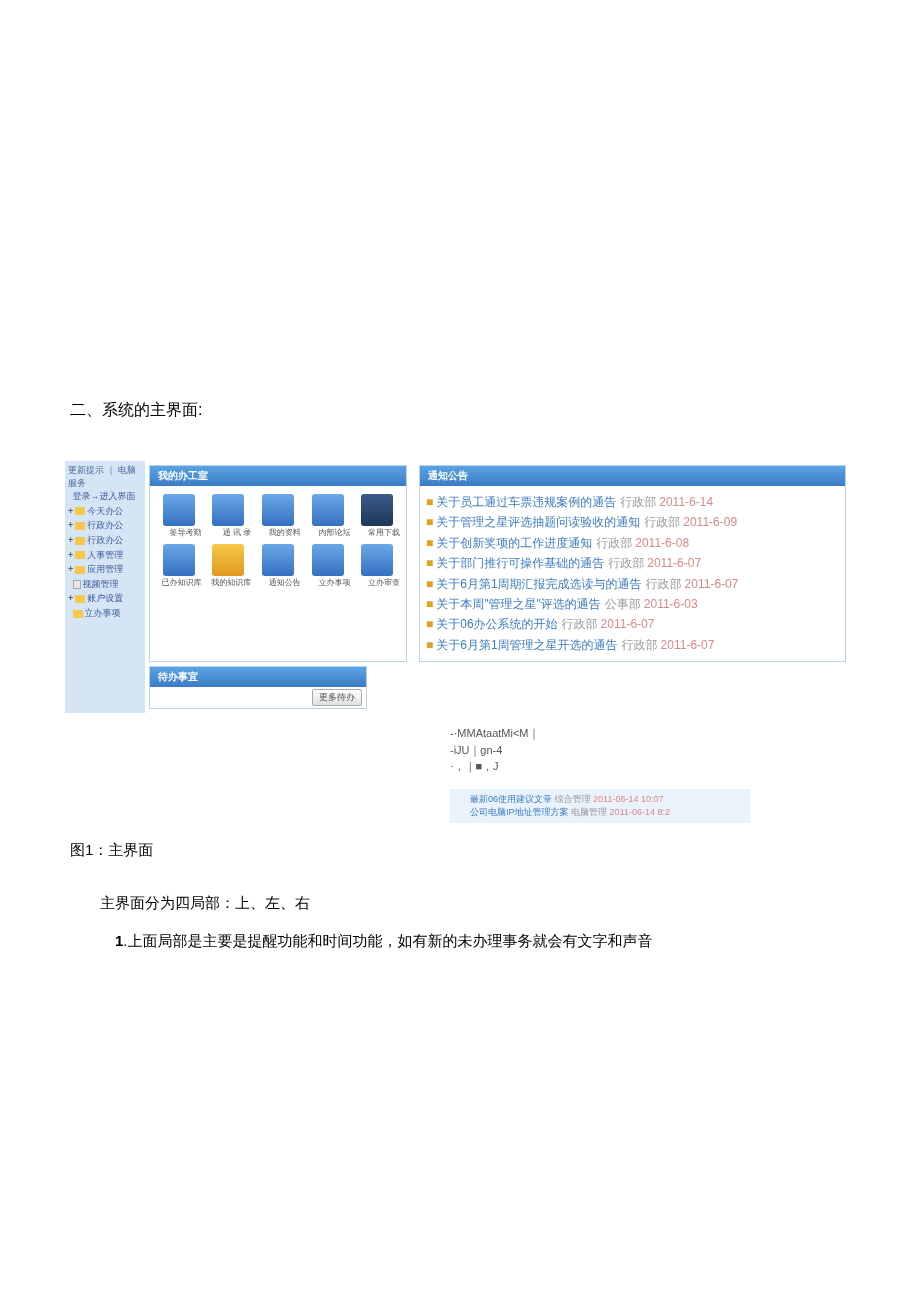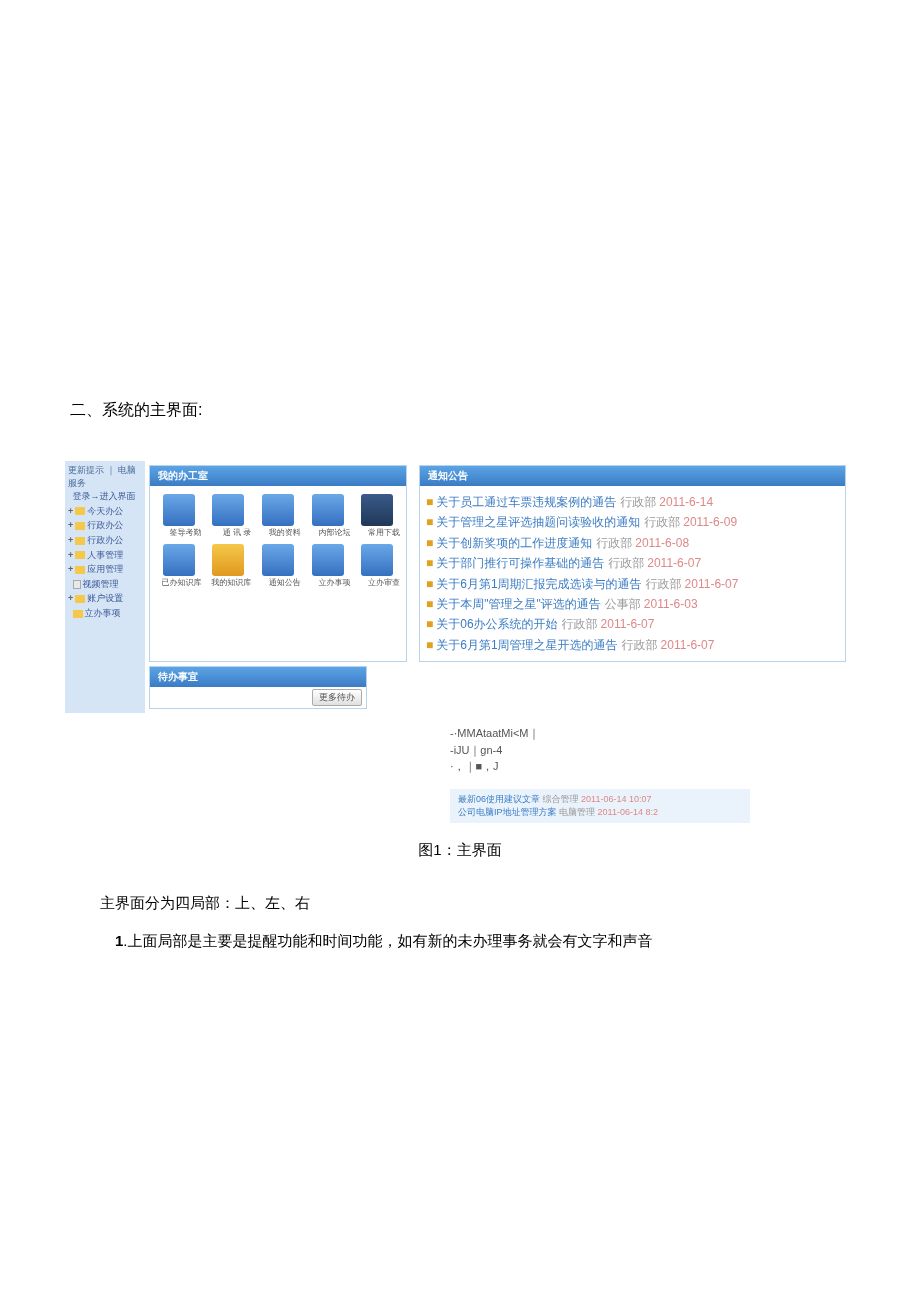--- a/index.html
+++ b/index.html
@@ -36,26 +36,26 @@
     .notice-item .bullet { color: #e0a020; margin-right: 3px; }
     .notice-item .author { color: #999; margin-left: 4px; }
     .notice-item .date { color: #d88; margin-left: 3px; }
     
     .pending-row { display: flex; padding: 0 4px 4px 4px; }
     .pending-panel { width: 218px; }
     .pending-body { display: flex; justify-content: flex-end; padding: 2px 4px; }
     .more-btn { font-size: 9px; background: linear-gradient(#fff, #e0e0e0); border: 1px solid #aaa; padding: 1px 6px; color: #555; border-radius: 2px; font-family: Liberation Serif, serif; }
     
     .stray-text { margin-left: 380px; margin-top: 12px; font-size: 11px; color: #555; line-height: 1.5; font-family: sans-serif; }
-    .stray-list { margin-left: 380px; margin-top: 14px; font-size: 9px; color: #3b7cc4; background: #eaf3fb; padding: 4px 8px; width: 300px; }
+    .stray-list { margin-left: 380px; margin-top: 14px; font-size: 9px; color: #3b7cc4; background: #eaf3fb; padding: 4px 20px; width: 300px; }
     .stray-list .item { white-space: nowrap; }
     .stray-list .author { color: #999; }
     .stray-list .date { color: #d88; }
     
-    .figure-caption { text-align: center; font-size: 15px; margin-top: 18px; margin-bottom: 28px; }
+    .figure-caption { text-align: left; font-size: 15px; margin-top: 18px; margin-bottom: 28px; }
     .body-text { font-size: 15px; line-height: 2; text-indent: 2em; }
     .body-text-num { font-size: 15px; line-height: 2; text-indent: 3em; margin-top: 8px; }
     .body-text-num .num { font-family: Arial, sans-serif; font-weight: bold; }
   </style>
 </head>
 <body>
 
 <div class="page">
   <div class="section-title">二、系统的主界面:</div>
 

